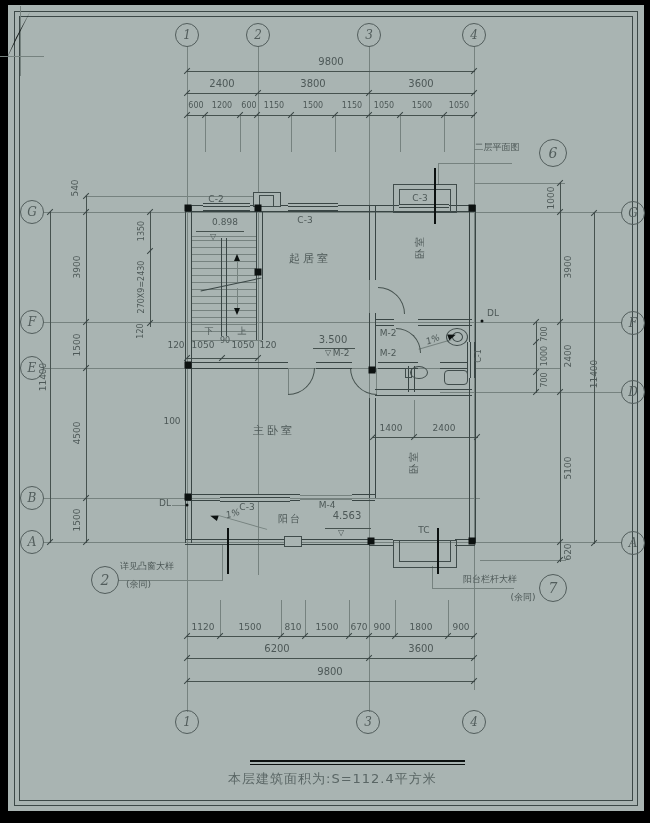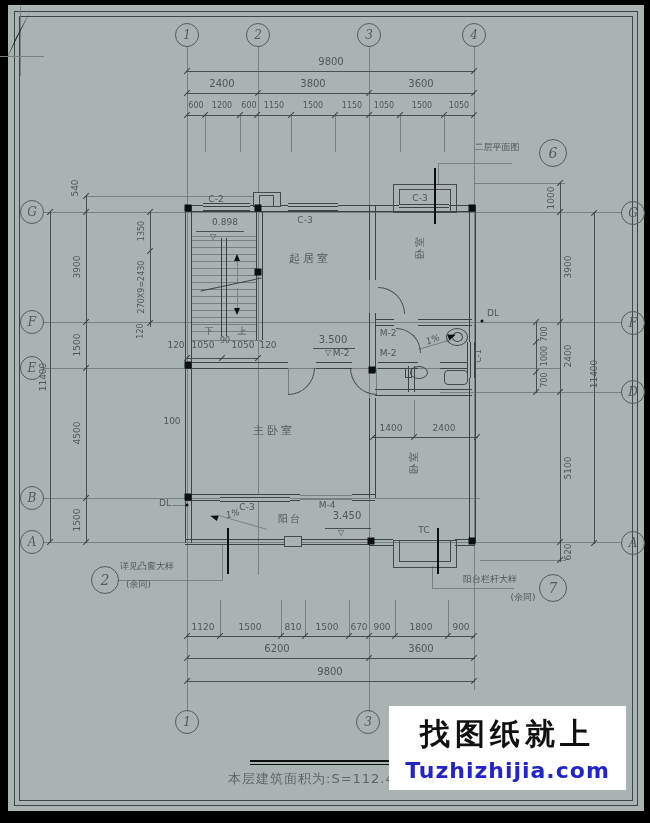--- a/index.html
+++ b/index.html
@@ -349,21 +349,21 @@
   <div class="hv" style="left:434px;top:168px;width:2px;height:56px;"></div>
   <div class="hv" style="left:227px;top:528px;width:2px;height:46px;"></div>
   <div class="hv" style="left:437px;top:528px;width:2px;height:46px;"></div>
 
   <span class="t cc s9" style="left:225px;top:222px;">0.898</span>
   <div class="ln" style="left:196px;top:231px;width:48px;height:1px;"></div>
   <span class="t cc s8" style="left:213px;top:237px;">▽</span>
   <span class="t cc s10" style="left:333px;top:340px;">3.500</span>
   <div class="ln" style="left:313px;top:348px;width:42px;height:1px;"></div>
   <span class="t cc s8" style="left:328px;top:353px;">▽</span>
-  <span class="t cc s10" style="left:347px;top:516px;">3.450</span>
+  <span class="t cc s10" style="left:347px;top:516px;">4.563</span>
   <div class="ln" style="left:325px;top:528px;width:46px;height:1px;"></div>
   <span class="t cc s8" style="left:341px;top:533px;">▽</span>
 
   <span class="t cc s11" style="left:310px;top:258px;letter-spacing:3px;">起居室</span>
   <span class="t cc s11" style="left:274px;top:430px;letter-spacing:3px;">主卧室</span>
   <span class="t rc s10" style="left:420px;top:247px;letter-spacing:2px;">卧室</span>
   <span class="t rc s10" style="left:414px;top:462px;letter-spacing:2px;">卧室</span>
   <span class="t cc s10" style="left:290px;top:519px;letter-spacing:2px;">阳台</span>
 
   <span class="t cc s9" style="left:216px;top:199px;">C-2</span>
@@ -396,17 +396,13 @@
   <span class="t cc s9" style="left:490px;top:579px;">阳台栏杆大样</span>
   <span class="t cc s9" style="left:523px;top:597px;">(余同)</span>
   <div class="bub b26" style="left:553px;top:588px;">7</div>
   <div class="lt" style="left:432px;top:588px;width:82px;height:1px;"></div>
   <div class="lt" style="left:432px;top:566px;width:1px;height:23px;"></div>
 
   <div class="hv" style="left:250px;top:760px;width:215px;height:2px;"></div>
   <div class="hv" style="left:250px;top:764px;width:215px;height:1px;"></div>
   <span class="t area" style="left:228px;top:772px;">本层建筑面积为:S=112.4平方米</span>
 
-  <div class="wm">
-    <span class="l1">找图纸就上</span>
-    <span class="l2">Tuzhizhijia.com</span>
-  </div>
 </div>
 
 </body></html>

